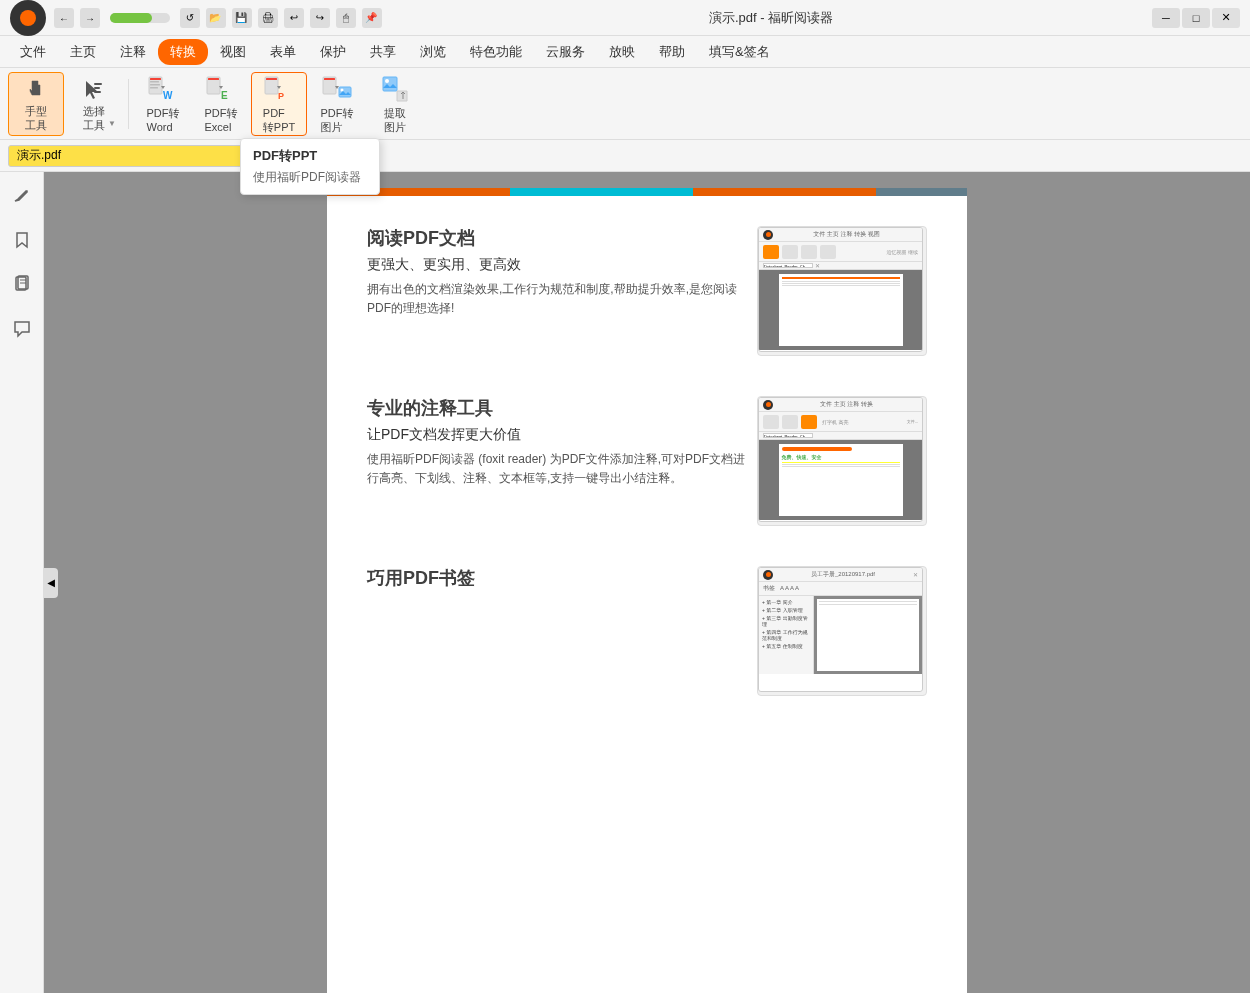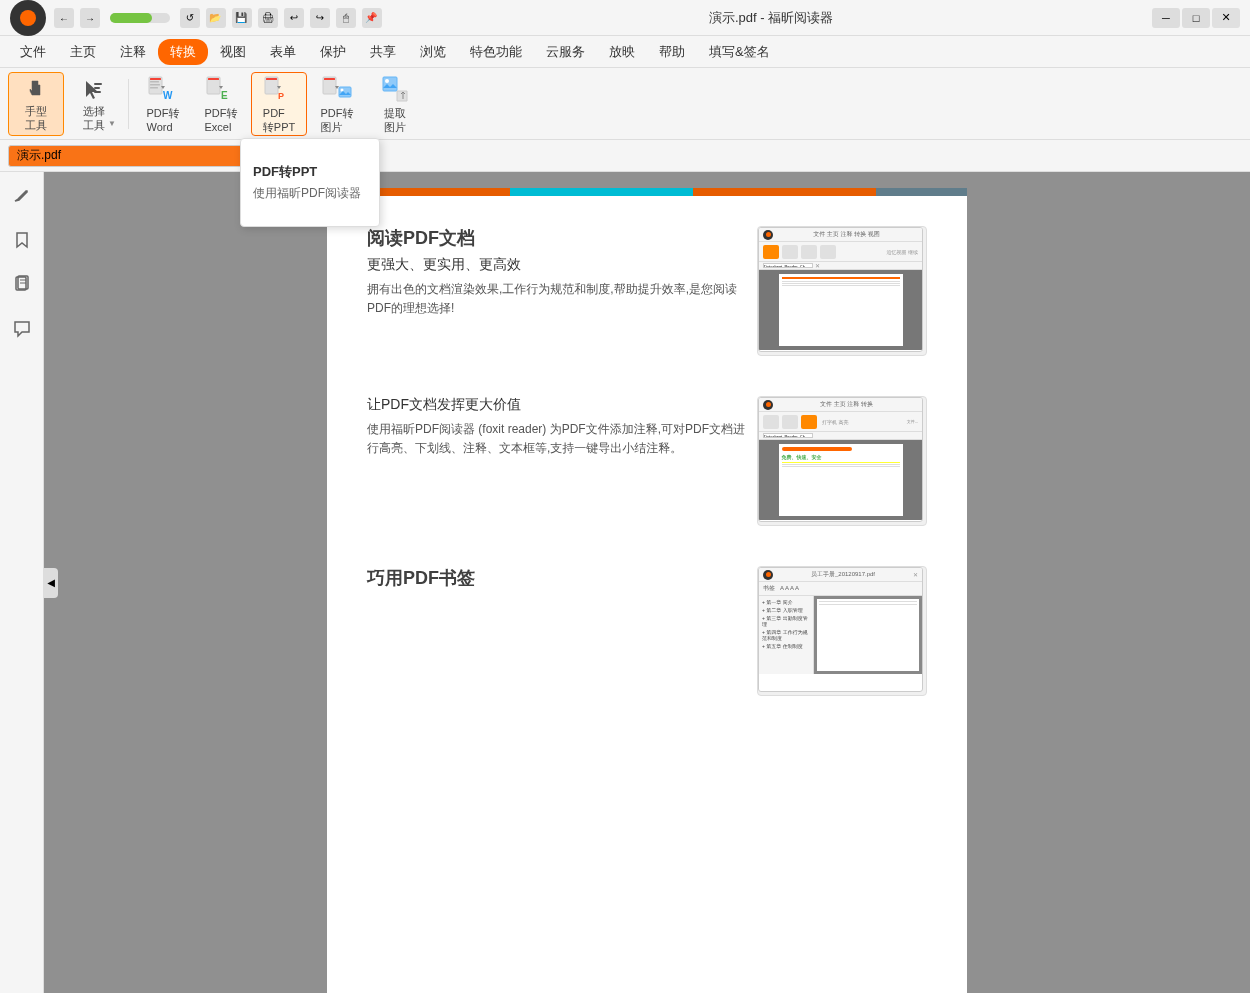--- a/index.html
+++ b/index.html
@@ -110,21 +110,21 @@
     .tool-label { font-size: 11px; text-align: left; line-height: 1.2; }
 
     
     .tooltip-popup {
       position: absolute;
       top: 72px;
       left: 220px;
       background: white;
       border: 1px solid #ddd;
       border-radius: 4px;
-      padding: 24px 12px;
+      padding: 8px 12px;
       box-shadow: 2px 2px 8px rgba(0,0,0,0.15);
       z-index: 100;
       min-width: 140px;
     }
     .tooltip-title {
       font-size: 13px;
       font-weight: bold;
       color: #333;
       margin-bottom: 4px;
     }
@@ -144,21 +144,21 @@
       gap: 8px;
     }
     .address-input {
       flex: 1;
       max-width: 300px;
       height: 22px;
       border: 1px solid #ccc;
       border-radius: 3px;
       padding: 0 8px;
       font-size: 12px;
-      background: #f97316;
+      background: #fde047;
     }
 
     
     .main-content {
       display: flex;
       height: calc(993px - 36px - 32px - 72px - 32px);
     }
 
     
     .left-sidebar {
@@ -523,20 +523,21 @@
                   </div>
                 </div>
               </div>
             </div>
           </div>
         </div>
 
         <div class="pdf-section">
           <div class="pdf-section-header">
             <div class="pdf-section-text">
+              <div class="pdf-section-title">专业的注释工具</div>
               <div class="pdf-section-subtitle">让PDF文档发挥更大价值</div>
               <div class="pdf-section-desc">使用福昕PDF阅读器 (foxit reader) 为PDF文件添加注释,可对PDF文档进行高亮、下划线、注释、文本框等,支持一键导出小结注释。</div>
             </div>
 
             <div class="pdf-preview-img">
               <div class="mini-reader">
                 <div class="mini-reader-titlebar">
                   <div style="width:10px;height:10px;background:#333;border-radius:50%;display:flex;align-items:center;justify-content:center;">
                     <div style="width:5px;height:5px;background:#ff6600;border-radius:50%;"></div>
                   </div>

